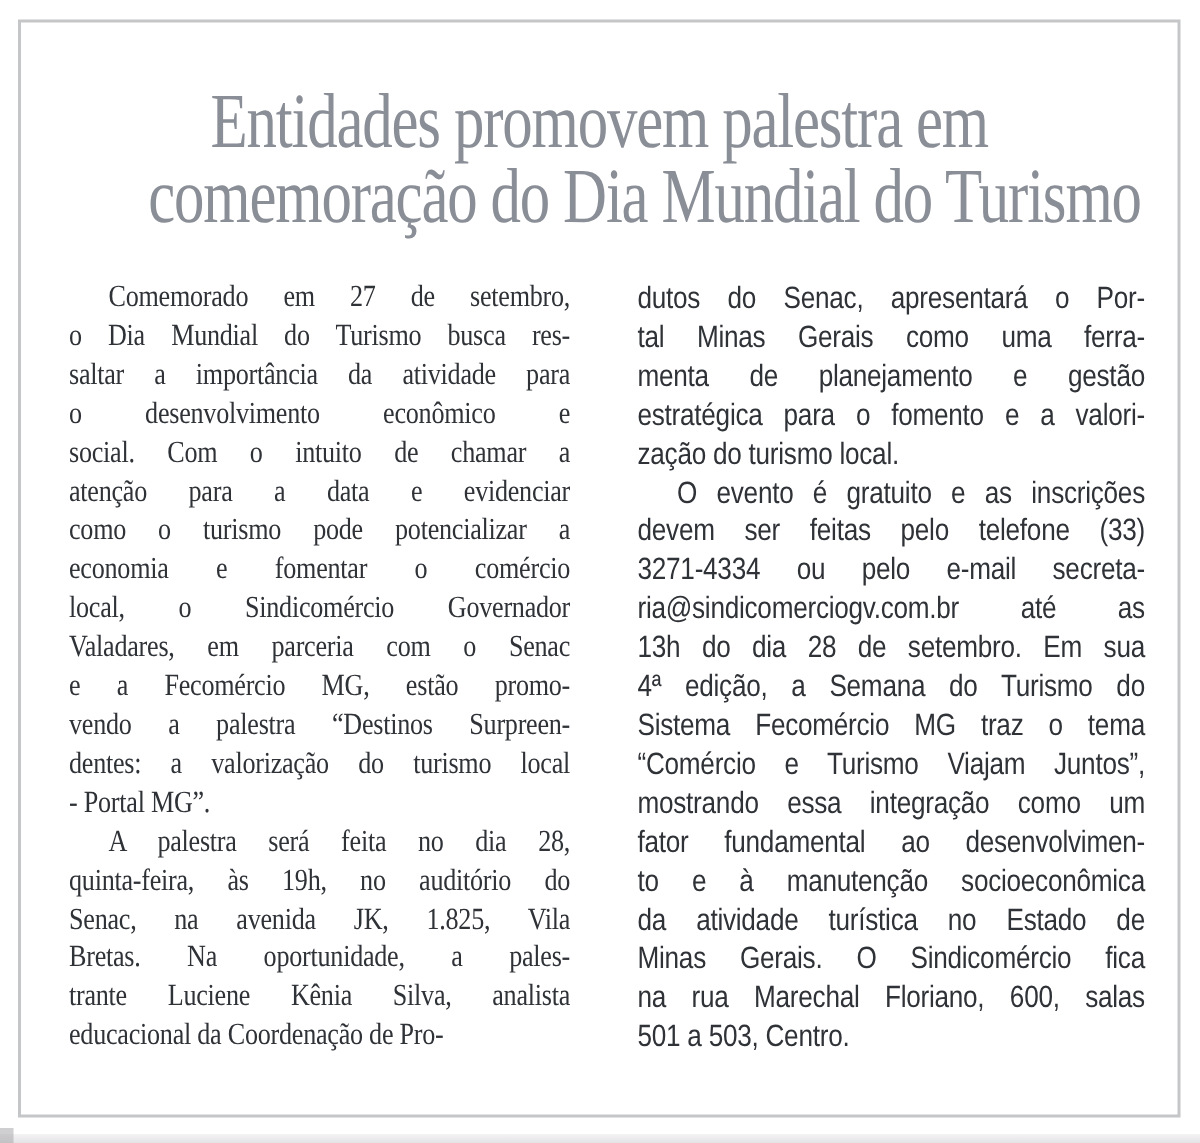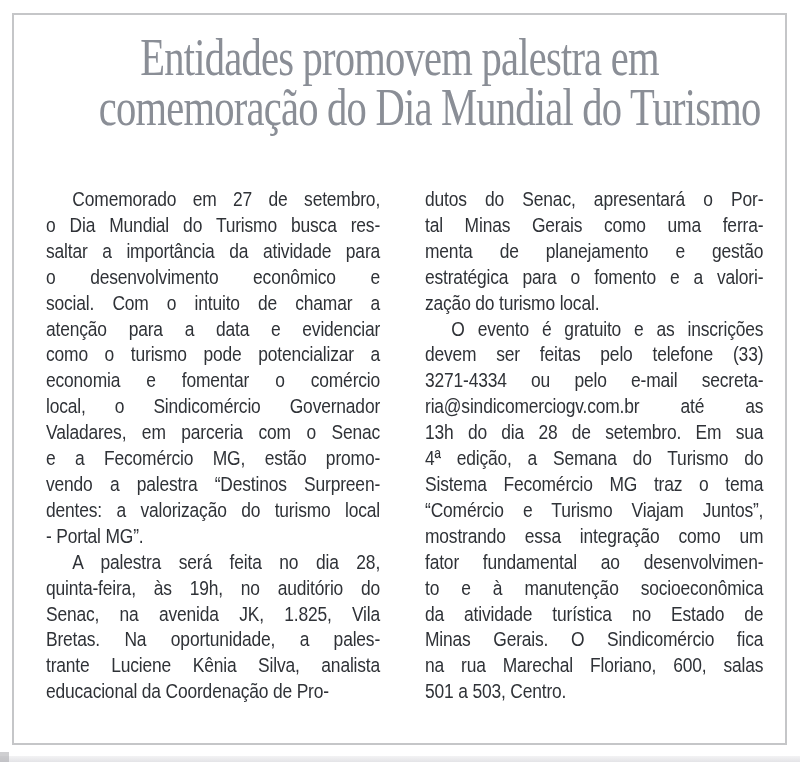--- a/index.html
+++ b/index.html
@@ -20,41 +20,41 @@
     top: 13px;
     width: 775px;
     height: 732px;
     box-sizing: border-box;
     border: 2px solid #c5c6c8;
     background: #ffffff;
   }
   .title-block {
     position: absolute;
     left: 0;
-    top: 18px;
+    top: 42px;
     width: 100%;
   }
   .title-line {
     width: 100%;
     text-align: center;
     white-space: nowrap;
     font-family: "Liberation Serif", serif;
     font-size: 52px;
     line-height: 50px;
     font-weight: 500;
     color: #8a8e96;
     letter-spacing: -1px;
     transform: scaleX(0.78);
     transform-origin: 50% 0;
   }
   .col {
     position: absolute;
     top: 171px;
   }
-  .col-left  { left: 32px;  width: 334px; }
+  .col-left  { left: 32px;  width: 334px; font-family: Liberation Serif, serif; }
   .col-right { left: 411px; width: 338px; }
   .colscale {
     transform: scaleX(0.85);
     transform-origin: 0 0;
   }
   .col-left  .colscale { width: 393px; }
   .col-right .colscale { width: 398px; }
   .line {
     font-size: 20.5px;
     line-height: 25.9px;

